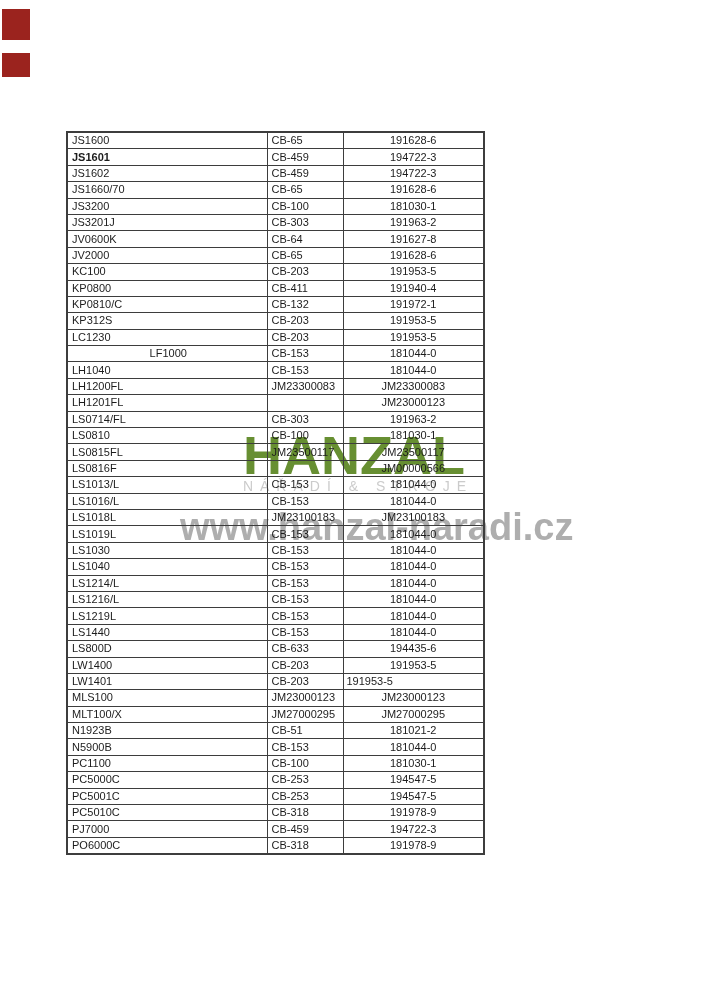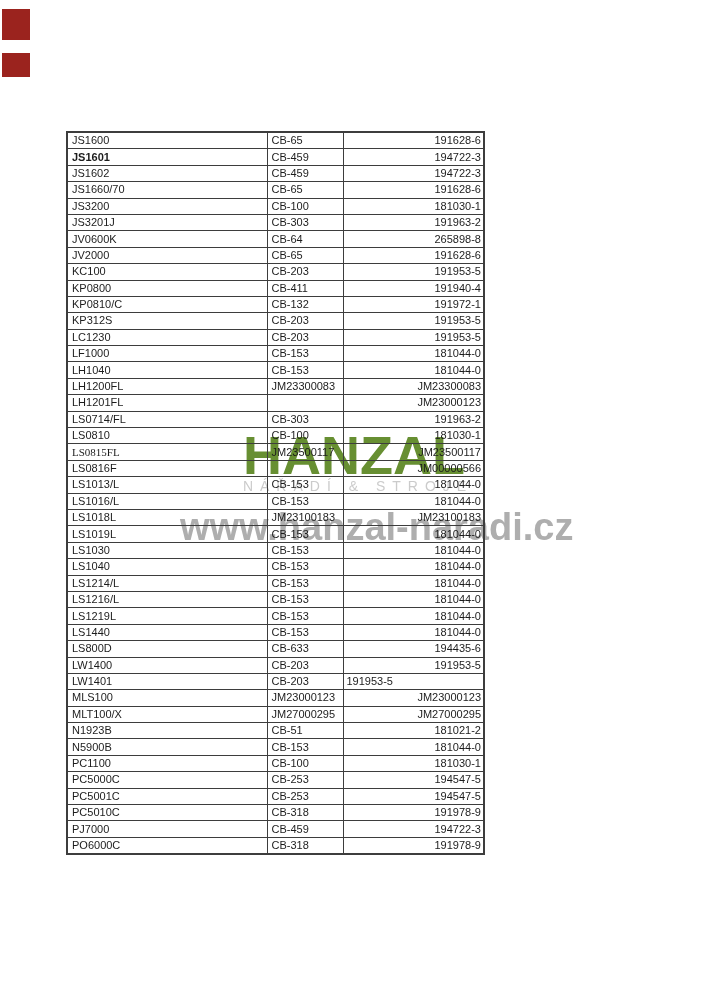--- a/index.html
+++ b/index.html
@@ -83,21 +83,21 @@
   table.parts td {
     font-size: 11px;
     line-height: 15px;
     height: 15.4px;
     padding: 0 2px 0 4px;
     white-space: nowrap;
     overflow: hidden;
     background: transparent;
   }
   table.parts td.col3 {
-    text-align: right;
+    text-align: center;
     padding: 0 2px;
   }
   table.parts td.col3.align-left {
     text-align: left;
     padding-left: 3px;
   }
   col.c1 { width: 200px; }
   col.c2 { width: 76px; }
   col.c3 { width: 141px; }
 </style>
@@ -146,21 +146,21 @@
         <td class="col3" style="border: 1px solid rgb(61, 61, 61); color: rgb(28, 28, 28);">181030-1</td>
       </tr>
       <tr>
         <td class="col1" style="border: 1px solid rgb(61, 61, 61); color: rgb(28, 28, 28);">JS3201J</td>
         <td class="col2" style="border: 1px solid rgb(61, 61, 61); color: rgb(28, 28, 28);">CB-303</td>
         <td class="col3" style="border: 1px solid rgb(61, 61, 61); color: rgb(28, 28, 28);">191963-2</td>
       </tr>
       <tr>
         <td class="col1" style="border: 1px solid rgb(61, 61, 61); color: rgb(28, 28, 28);">JV0600K</td>
         <td class="col2" style="border: 1px solid rgb(61, 61, 61); color: rgb(28, 28, 28);">CB-64</td>
-        <td class="col3" style="border: 1px solid rgb(61, 61, 61); color: rgb(28, 28, 28);">265898-8</td>
+        <td class="col3" style="border: 1px solid rgb(61, 61, 61); color: rgb(28, 28, 28);">191627-8</td>
       </tr>
       <tr>
         <td class="col1" style="border: 1px solid rgb(61, 61, 61); color: rgb(28, 28, 28);">JV2000</td>
         <td class="col2" style="border: 1px solid rgb(61, 61, 61); color: rgb(28, 28, 28);">CB-65</td>
         <td class="col3" style="border: 1px solid rgb(61, 61, 61); color: rgb(28, 28, 28);">191628-6</td>
       </tr>
       <tr>
         <td class="col1" style="border: 1px solid rgb(61, 61, 61); color: rgb(28, 28, 28);">KC100</td>
         <td class="col2" style="border: 1px solid rgb(61, 61, 61); color: rgb(28, 28, 28);">CB-203</td>
         <td class="col3" style="border: 1px solid rgb(61, 61, 61); color: rgb(28, 28, 28);">191953-5</td>
@@ -179,21 +179,21 @@
         <td class="col1" style="border: 1px solid rgb(61, 61, 61); color: rgb(28, 28, 28);">KP312S</td>
         <td class="col2" style="border: 1px solid rgb(61, 61, 61); color: rgb(28, 28, 28);">CB-203</td>
         <td class="col3" style="border: 1px solid rgb(61, 61, 61); color: rgb(28, 28, 28);">191953-5</td>
       </tr>
       <tr>
         <td class="col1" style="border: 1px solid rgb(61, 61, 61); color: rgb(28, 28, 28);">LC1230</td>
         <td class="col2" style="border: 1px solid rgb(61, 61, 61); color: rgb(28, 28, 28);">CB-203</td>
         <td class="col3" style="border: 1px solid rgb(61, 61, 61); color: rgb(28, 28, 28);">191953-5</td>
       </tr>
       <tr>
-        <td class="col1" style="border: 1px solid rgb(61, 61, 61); color: rgb(28, 28, 28);">LF1000</td>
+        <td class="col1" style="border: 1px solid rgb(61, 61, 61); color: rgb(28, 28, 28); text-align: center;">LF1000</td>
         <td class="col2" style="border: 1px solid rgb(61, 61, 61); color: rgb(28, 28, 28);">CB-153</td>
         <td class="col3" style="border: 1px solid rgb(61, 61, 61); color: rgb(28, 28, 28);">181044-0</td>
       </tr>
       <tr>
         <td class="col1" style="border: 1px solid rgb(61, 61, 61); color: rgb(28, 28, 28);">LH1040</td>
         <td class="col2" style="border: 1px solid rgb(61, 61, 61); color: rgb(28, 28, 28);">CB-153</td>
         <td class="col3" style="border: 1px solid rgb(61, 61, 61); color: rgb(28, 28, 28);">181044-0</td>
       </tr>
       <tr>
         <td class="col1" style="border: 1px solid rgb(61, 61, 61); color: rgb(28, 28, 28);">LH1200FL</td>
@@ -209,21 +209,21 @@
         <td class="col1" style="border: 1px solid rgb(61, 61, 61); color: rgb(28, 28, 28);">LS0714/FL</td>
         <td class="col2" style="border: 1px solid rgb(61, 61, 61); color: rgb(28, 28, 28);">CB-303</td>
         <td class="col3" style="border: 1px solid rgb(61, 61, 61); color: rgb(28, 28, 28);">191963-2</td>
       </tr>
       <tr>
         <td class="col1" style="border: 1px solid rgb(61, 61, 61); color: rgb(28, 28, 28);">LS0810</td>
         <td class="col2" style="border: 1px solid rgb(61, 61, 61); color: rgb(28, 28, 28);">CB-100</td>
         <td class="col3" style="border: 1px solid rgb(61, 61, 61); color: rgb(28, 28, 28);">181030-1</td>
       </tr>
       <tr>
-        <td class="col1" style="border: 1px solid rgb(61, 61, 61); color: rgb(28, 28, 28); font-family: Liberation Serif, serif;">LS0815FL</td>
+        <td class="col1" style="border: 1px solid rgb(61, 61, 61); color: rgb(28, 28, 28);">LS0815FL</td>
         <td class="col2" style="border: 1px solid rgb(61, 61, 61); color: rgb(28, 28, 28);">JM23500117</td>
         <td class="col3" style="border: 1px solid rgb(61, 61, 61); color: rgb(28, 28, 28);">JM23500117</td>
       </tr>
       <tr>
         <td class="col1" style="border: 1px solid rgb(61, 61, 61); color: rgb(28, 28, 28);">LS0816F</td>
         <td class="col2" style="border: 1px solid rgb(61, 61, 61); color: rgb(28, 28, 28);"></td>
         <td class="col3" style="border: 1px solid rgb(61, 61, 61); color: rgb(28, 28, 28);">JM00000566</td>
       </tr>
       <tr>
         <td class="col1" style="border: 1px solid rgb(61, 61, 61); color: rgb(28, 28, 28);">LS1013/L</td>

